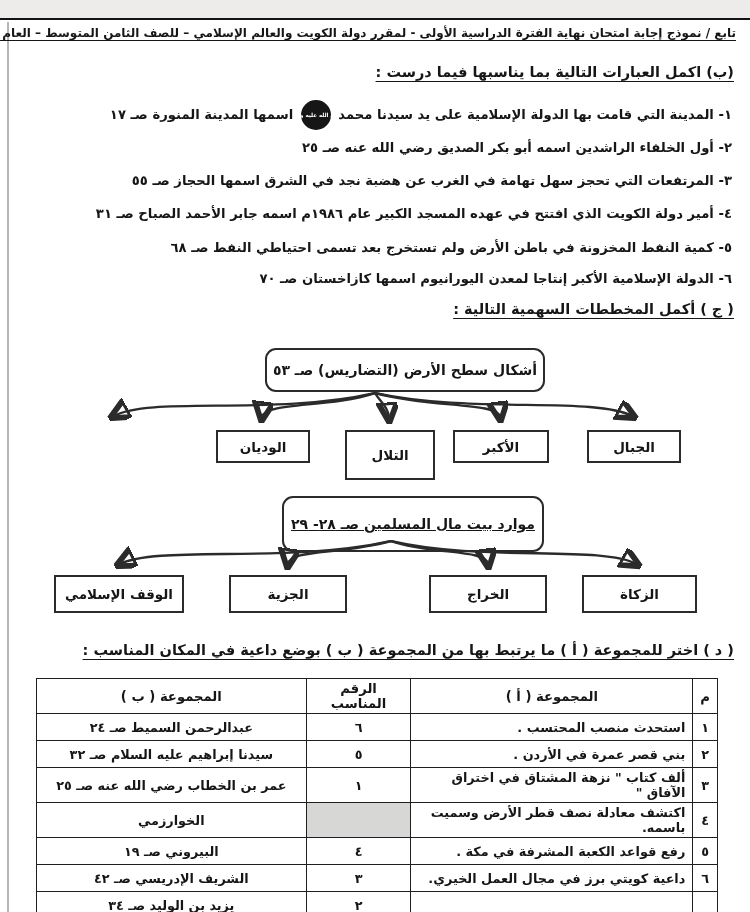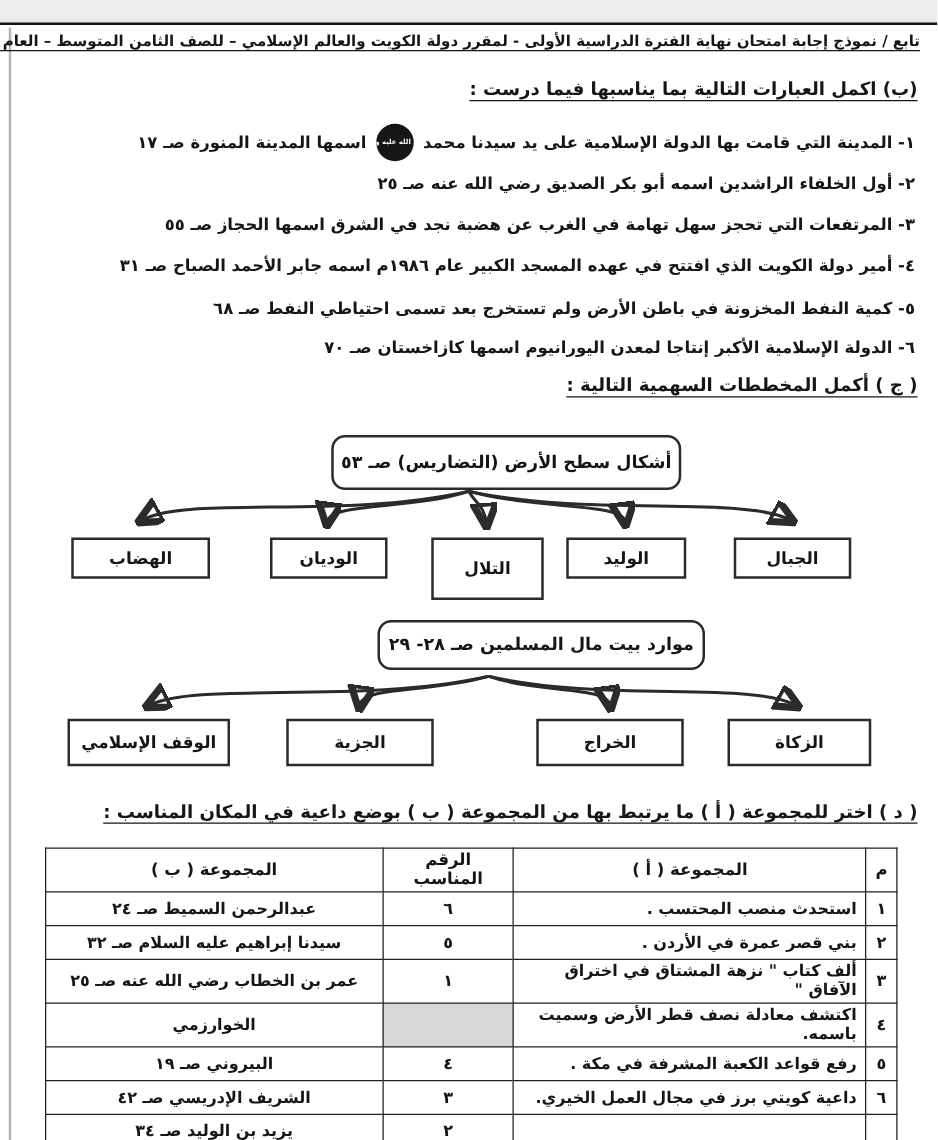--- a/index.html
+++ b/index.html
@@ -96,26 +96,25 @@
       </marker>
     </defs>
     <path d="M375,1 C470,22 595,4 632,24" marker-end="url(#ah1)"></path>
     <path d="M375,1 C430,16 498,10 500,25" marker-end="url(#ah1)"></path>
     <path d="M375,1 C380,10 388,14 389,26" marker-end="url(#ah1)"></path>
     <path d="M375,1 C330,16 264,10 262,25" marker-end="url(#ah1)"></path>
     <path d="M375,1 C275,24 150,4 114,24" marker-end="url(#ah1)"></path>
   </svg>
 
   <div class="node" style="left:587px; top:430px; width:94px; height:33px;">الجبال</div>
-  <div class="node" style="left:453px; top:430px; width:96px; height:33px;">الوليد</div>
+  <div class="node" style="left:453px; top:430px; width:96px; height:33px;">الأكبر</div>
   <div class="node" style="left:345px; top:430px; width:90px; height:50px;">التلال</div>
   <div class="node" style="left:216px; top:430px; width:94px; height:33px;">الوديان</div>
-  <div class="node" style="left:57px; top:430px; width:111px; height:33px;">الهضاب</div>
 
-  <div class="node parent" style="left:272px; top:496px; width:262px; height:40px;">موارد بيت مال المسلمين صـ ٢٨- ٢٩</div>
+  <div class="node parent" style="left:252px; top:496px; width:262px; height:56px;text-decoration:underline;">موارد بيت مال المسلمين صـ ٢٨- ٢٩</div>
 
   <svg class="arrows" style="top:540px;" width="750" height="36">
     <defs>
       <marker id="ah2" markerWidth="9" markerHeight="9" refX="6.5" refY="4" orient="auto">
         <path d="M0,0 L8.5,4 L0,8 z" fill="#2b2b2b" stroke="none"></path>
       </marker>
     </defs>
     <path d="M391,1 C480,22 602,5 636,24" marker-end="url(#ah2)"></path>
     <path d="M391,1 C432,15 486,9 488,24" marker-end="url(#ah2)"></path>
     <path d="M391,1 C340,15 290,9 288,24" marker-end="url(#ah2)"></path>

